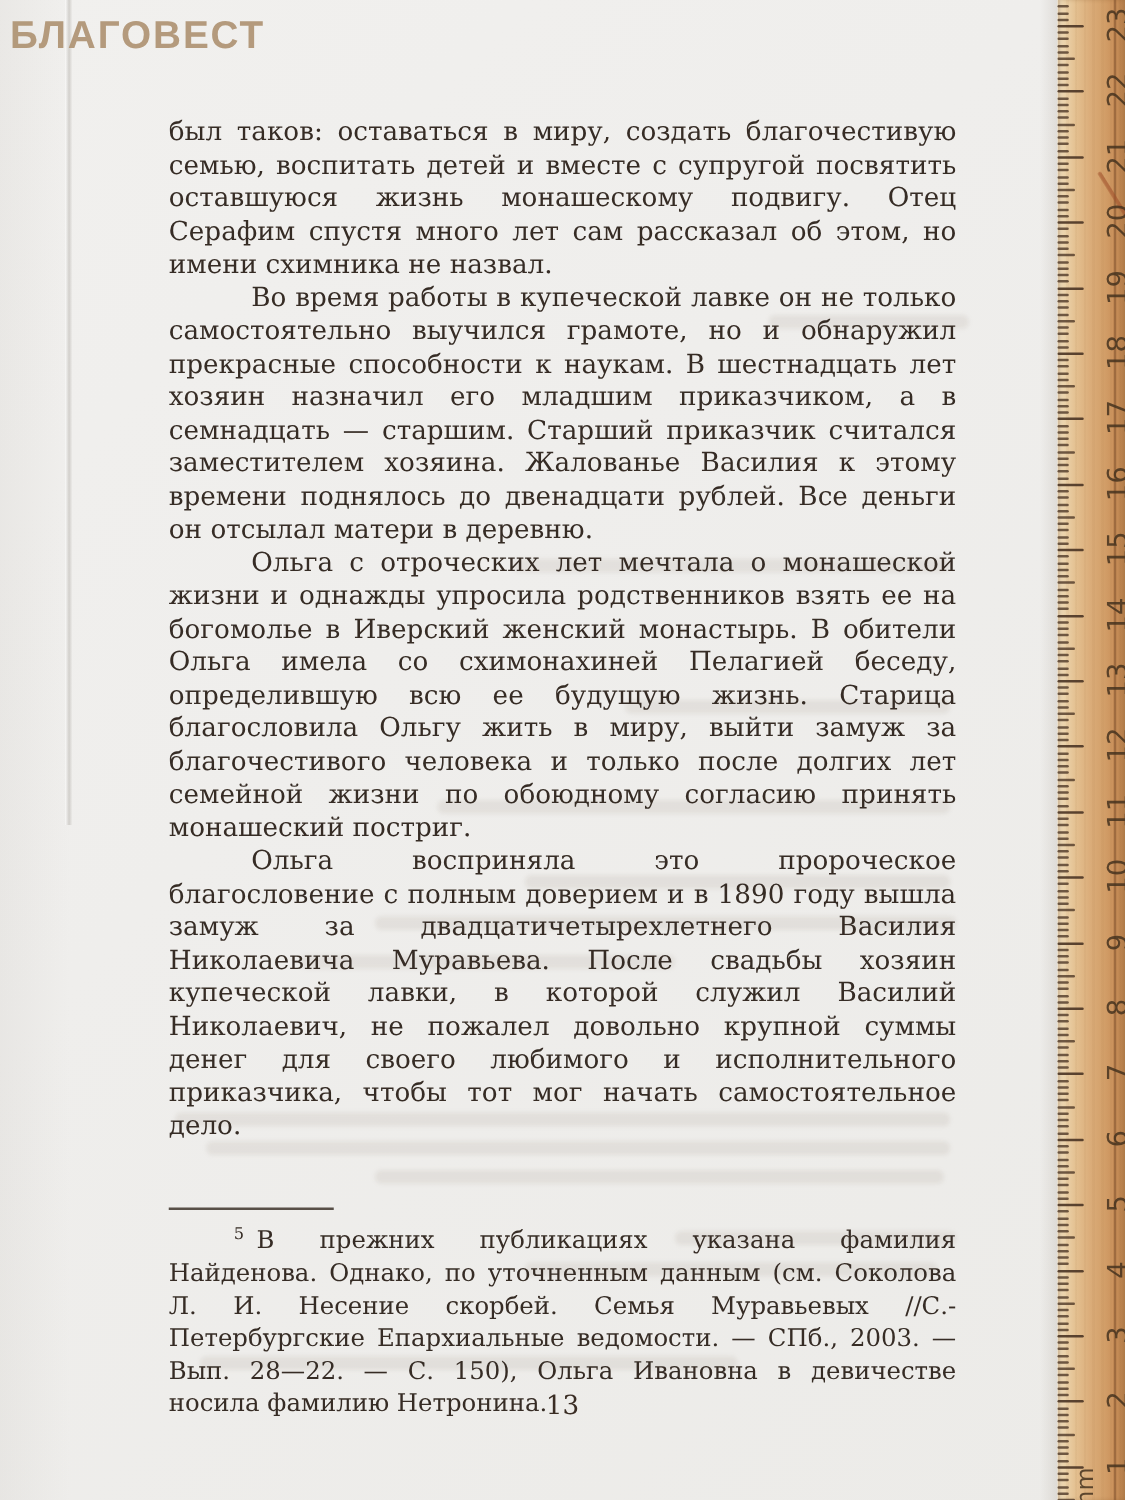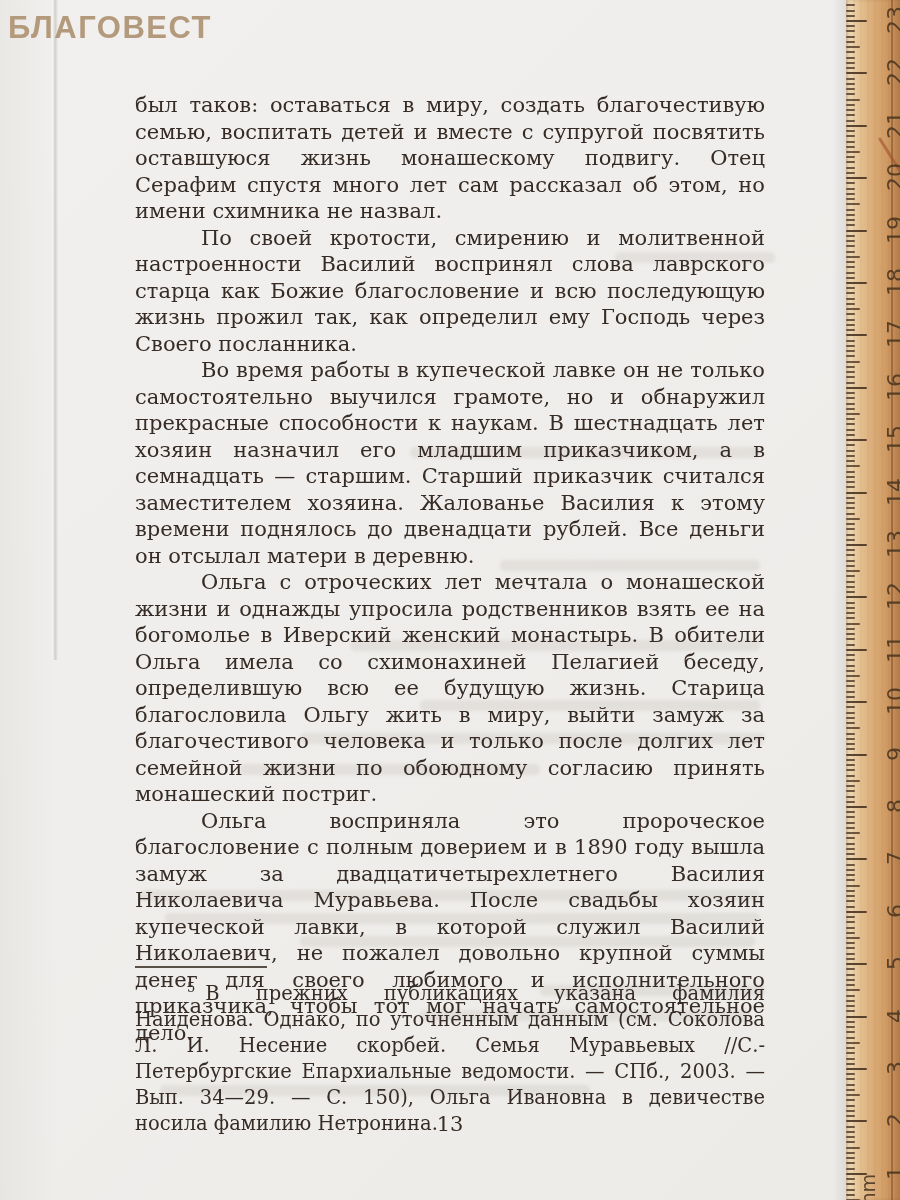--- a/index.html
+++ b/index.html
@@ -109,28 +109,27 @@
   <div class="bleed" style="left:140px;top:890px;width:620px;"></div>
   <div class="bleed" style="left:165px;top:913px;width:595px;"></div>
   <div class="bleed" style="left:300px;top:936px;width:455px;"></div>
   <div class="bleed" style="left:540px;top:985px;width:225px;"></div>
   <div class="bleed" style="left:420px;top:1010px;width:330px;"></div>
   <div class="bleed" style="left:160px;top:1085px;width:430px;"></div>
 </div>
 
 <div class="text-col" id="paragraphs">
     <p class="para">был таков: оставаться в миру, создать благочестивую семью, воспитать детей и вместе с супругой посвятить оставшуюся жизнь монашескому подвигу. Отец Серафим спустя много лет сам рассказал об этом, но имени схимника не назвал.</p>
-    <p class="para indent">По своей кротости, смирению и молитвенной настроенности Василий воспринял слова лаврского старца как Божие благословение и всю последующую жизнь прожил так, как определил ему Господь через Своего посланника.</p>
     <p class="para indent">Во время работы в купеческой лавке он не только самостоятельно выучился грамоте, но и обнаружил прекрасные способности к наукам. В шестнадцать лет хозяин назначил его младшим приказчиком, а в семнадцать — старшим. Старший приказчик считался заместителем хозяина. Жалованье Василия к этому времени поднялось до двенадцати рублей. Все деньги он отсылал матери в деревню.</p>
     <p class="para indent">Ольга с отроческих лет мечтала о монашеской жизни и однажды упросила родственников взять ее на богомолье в Иверский женский монастырь. В обители Ольга имела со схимонахиней Пелагией беседу, определившую всю ее будущую жизнь. Старица благословила Ольгу жить в миру, выйти замуж за благочестивого человека и только после долгих лет семейной жизни по обоюдному согласию принять монашеский постриг.</p>
     <p class="para indent">Ольга восприняла это пророческое благословение с полным доверием и в 1890 году вышла замуж за двадцатичетырехлетнего Василия Николаевича Муравьева. После свадьбы хозяин купеческой лавки, в которой служил Василий Николаевич, не пожалел довольно крупной суммы денег для своего любимого и исполнительного приказчика, чтобы тот мог начать самостоятельное дело.</p>
   </div>
 
 <div class="footnote-rule"></div>
-<p class="footnote"><sup>5</sup><span>В прежних публикациях указана фамилия Найденова. Однако, по уточненным данным (см. Соколова Л. И. Несение скорбей. Семья Муравьевых //С.-Петербургские Епархиальные ведомости. — СПб., 2003. — Вып. 34—29. — С. 150), Ольга Ивановна в девичестве носила фамилию Нетронина.</span></p>
+<p class="footnote"><sup>5</sup><span>В прежних публикациях указана фамилия Найденова. Однако, по уточненным данным (см. Соколова Л. И. Несение скорбей. Семья Муравьевых //С.-Петербургские Епархиальные ведомости. — СПб., 2003. — Вып. 28—22. — С. 150), Ольга Ивановна в девичестве носила фамилию Нетронина.</span></p>
 
 <div class="page-number">13</div>
 
 <div class="ruler-shadow"></div>
 <div class="ruler" id="ruler">
   <div class="groove"></div>
   <div class="grain-streak"></div>
 <div class="tick mm" style="top: 4.28px;"></div>
     <div class="tick mm" style="top: 9.52px;"></div>
     <div class="tick mm" style="top: 14.76px;"></div>

